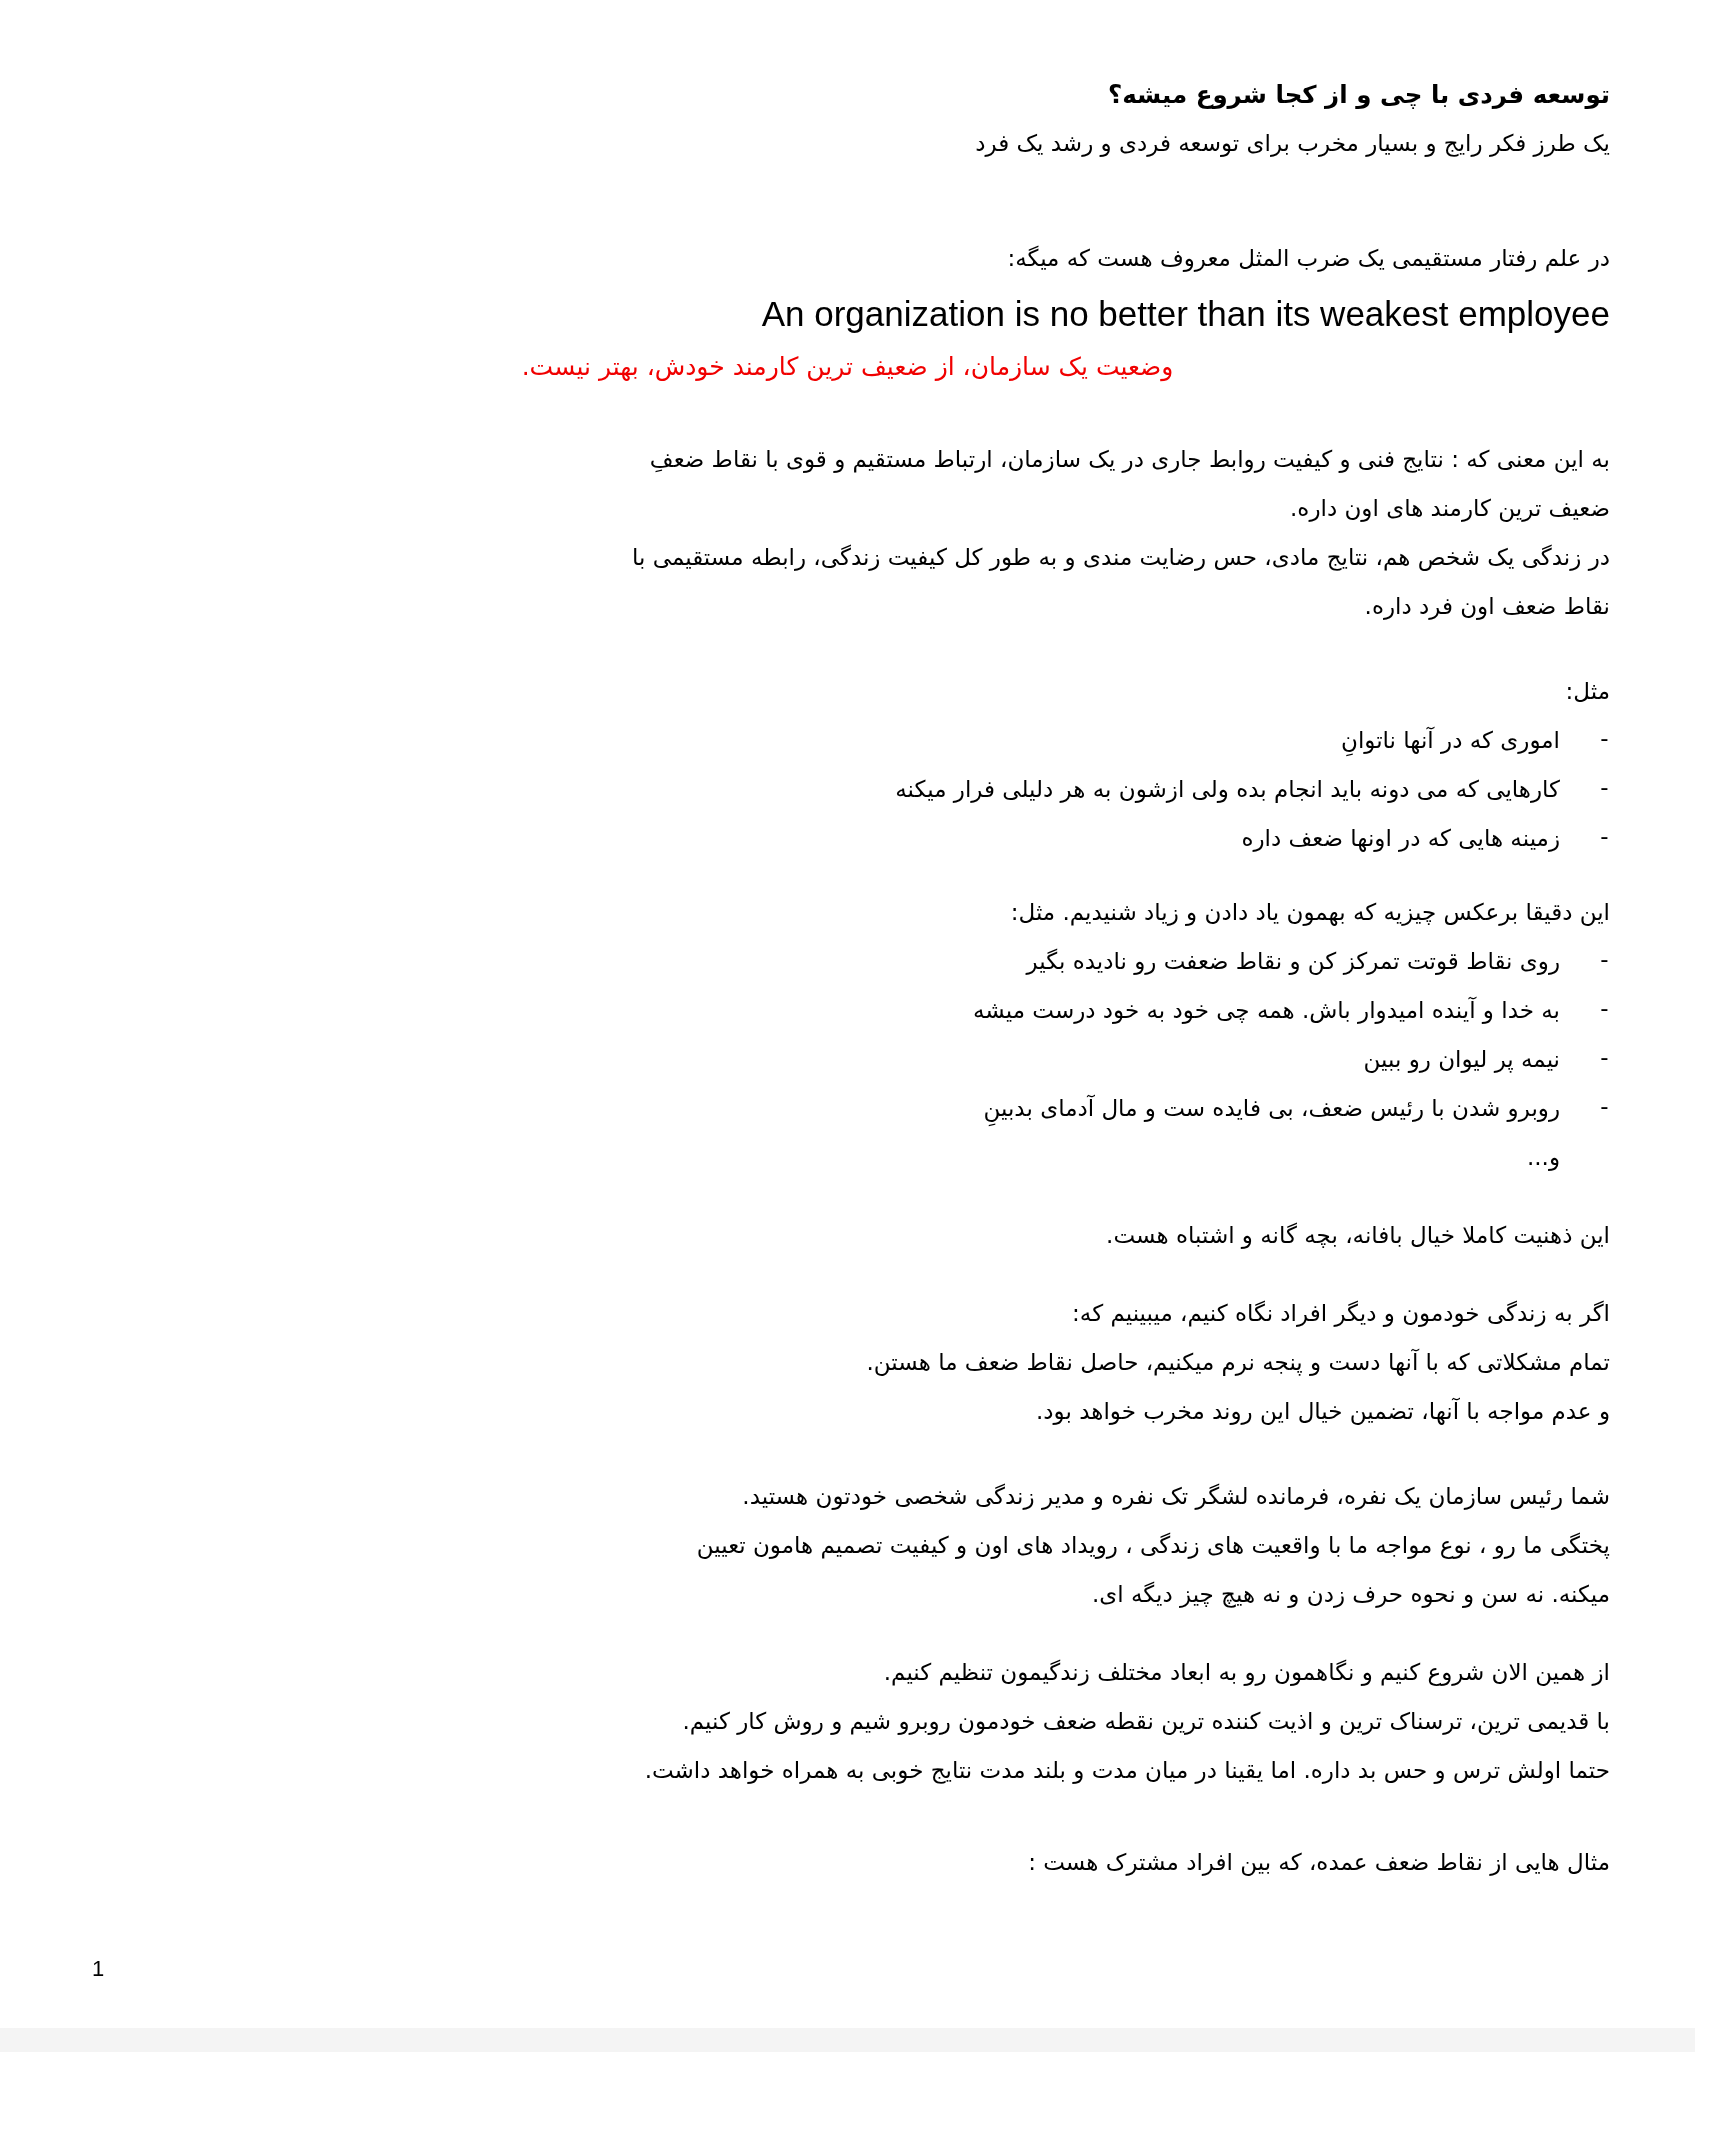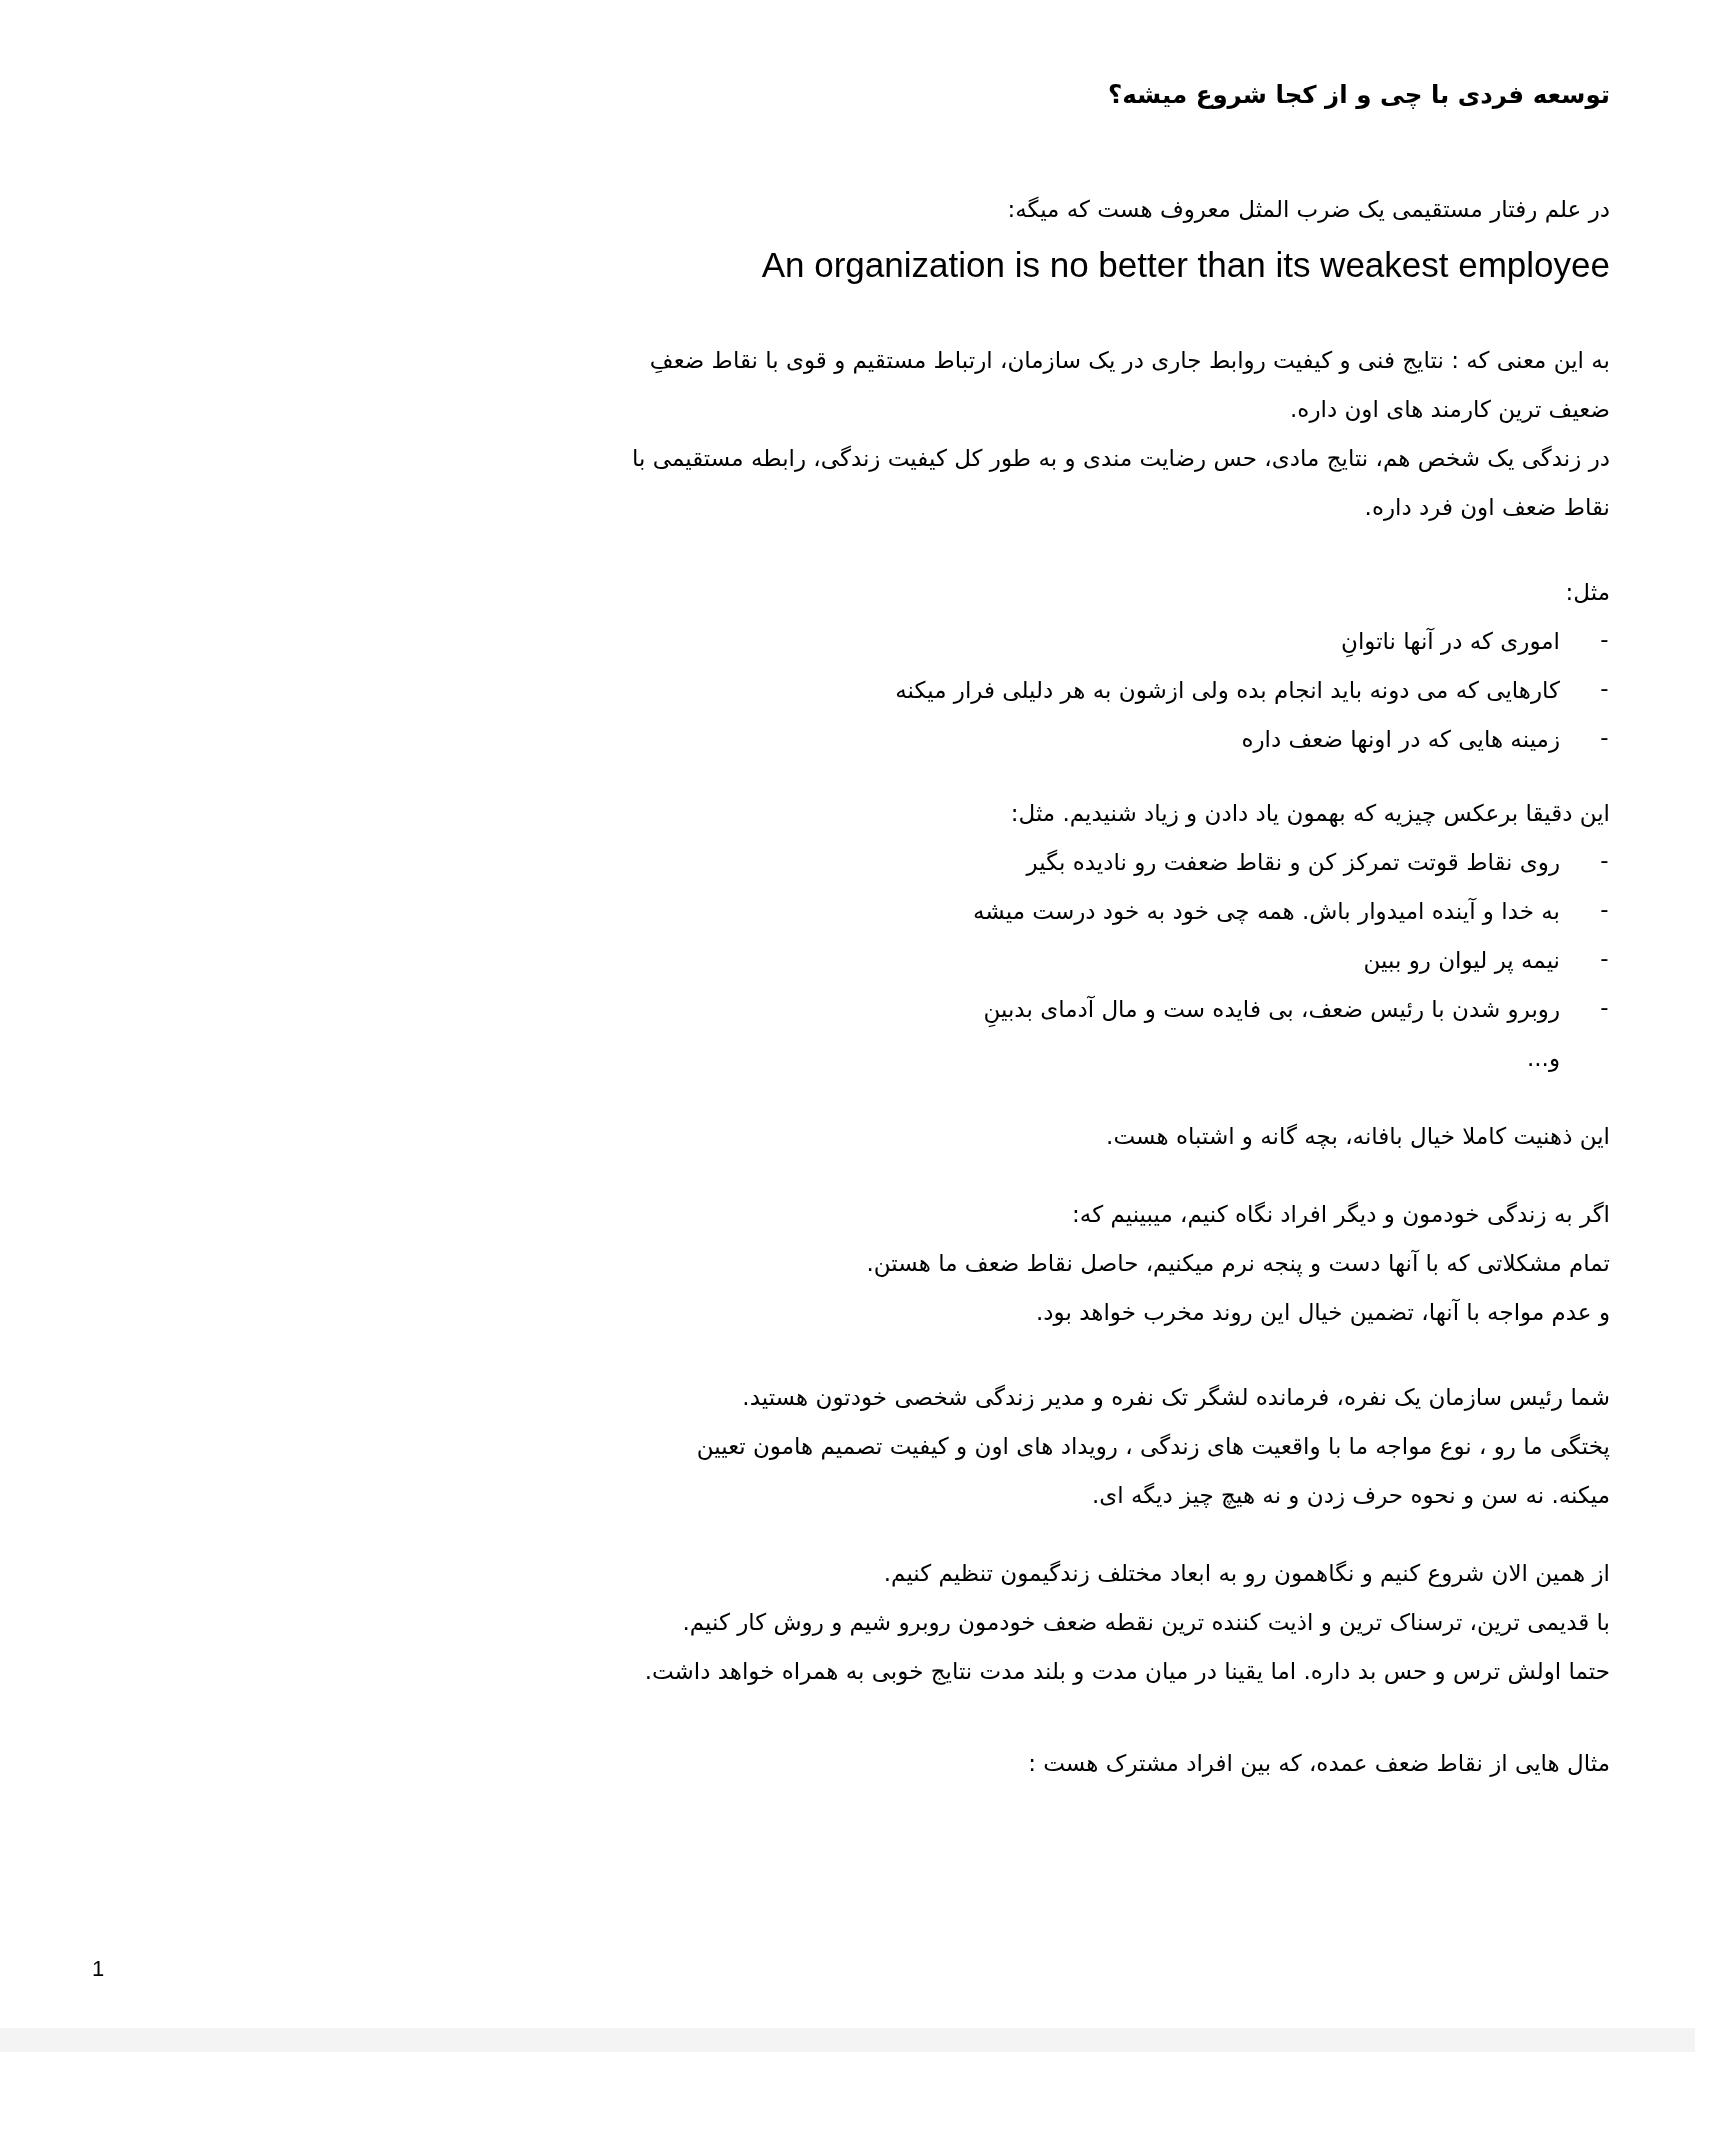--- a/index.html
+++ b/index.html
@@ -85,24 +85,26 @@
     background: var(--separator_gray, #f4f4f4);
   }
 </style>
 </head>
 <body>
 
 <div class="page">
   <div class="content">
 
     <div class="line title-line">توسعه فردی با چی و از کجا شروع میشه؟</div>
+    <div class="line">یک طرز فکر رایج و بسیار مخرب برای توسعه فردی و رشد یک فرد</div>
 
     <div class="line gap-xl">در علم رفتار مستقیمی یک ضرب المثل معروف هست که میگه:</div>
 
     <div class="proverb-en">An organization is no better than its weakest employee</div>
+    <div class="proverb-red">وضعیت یک سازمان، از ضعیف ترین کارمند خودش، بهتر نیست.</div>
 
     <div class="gap-lg">
       <div class="line">به این معنی که : نتایج فنی و کیفیت روابط جاری در یک سازمان، ارتباط مستقیم و قوی با نقاط ضعفِ</div>
       <div class="line">ضعیف ترین کارمند های اون داره.</div>
       <div class="line">در زندگی یک شخص هم، نتایج مادی، حس رضایت مندی و به طور کل کیفیت زندگی، رابطه مستقیمی با</div>
       <div class="line">نقاط ضعف اون فرد داره.</div>
     </div>
 
     <div class="line gap-md">مثل:</div>
 

